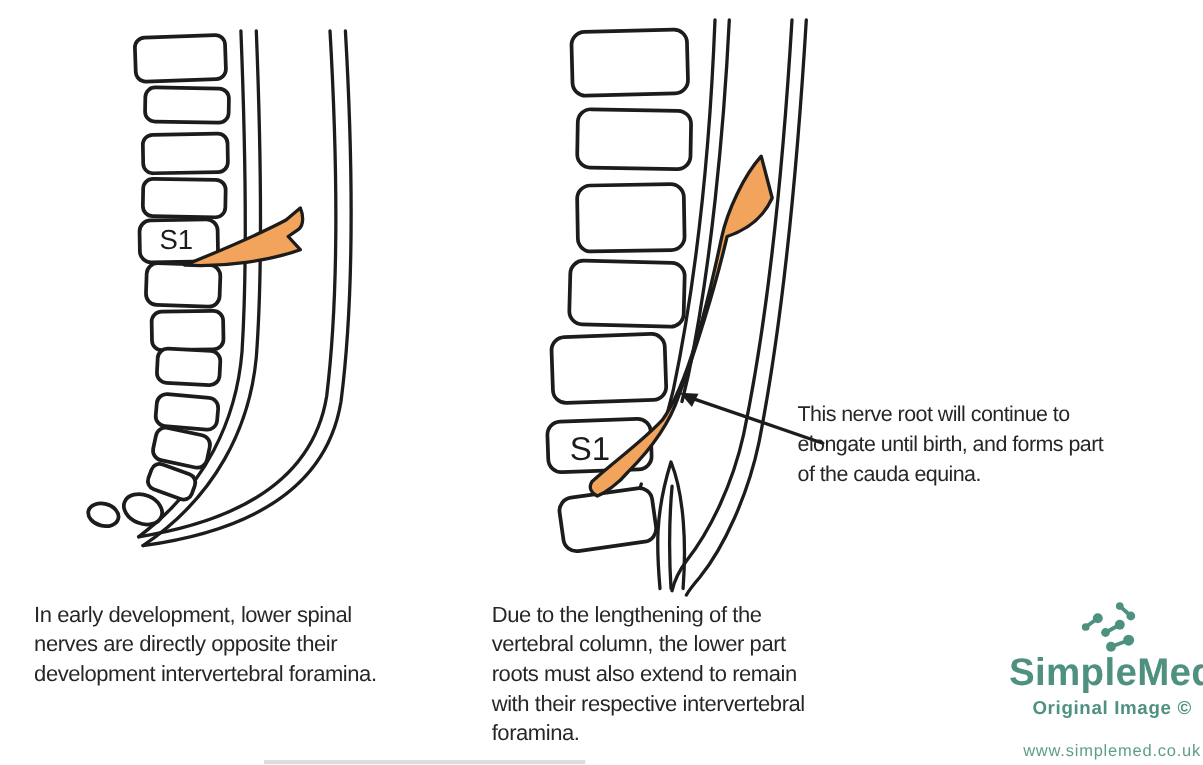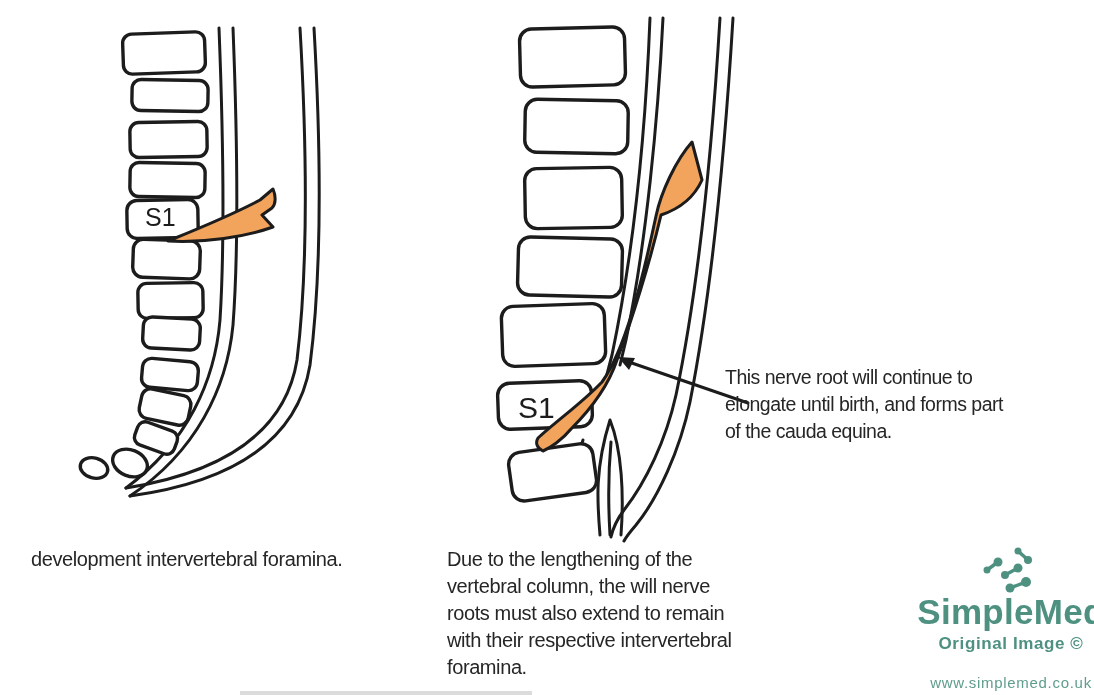--- a/index.html
+++ b/index.html
@@ -90,26 +90,28 @@
              C210,252 192,310 177,350 C169,374 152,398 131,419
              C122,430 110,438 103,441 C97,438 95,433 98,428 Z"></path>
     <text class="s1txt" x="78" y="408" font-size="30">S1</text>
     <g>
       <path class="ink" d="M308,393 L186,351"></path>
       <polygon fill="#1c1c1c" points="178,347 195,348 189,360"></polygon>
     </g>
   </svg>
 
   <div class="caption" id="left-caption">
+    <div>In early development, lower spinal</div>
+    <div>nerves are directly opposite their</div>
     <div>development intervertebral foramina.</div>
   </div>
 
   <div class="caption" id="right-caption">
     <div>Due to the lengthening of the</div>
-    <div>vertebral column, the will nerve</div>
+    <div>vertebral column, the lower part</div>
     <div>roots must also extend to remain</div>
     <div>with their respective intervertebral</div>
     <div>foramina.</div>
   </div>
 
   <div class="caption" id="annotation">
     <div>This nerve root will continue to</div>
     <div>elongate until birth, and forms part</div>
     <div>of the cauda equina.</div>
   </div>

